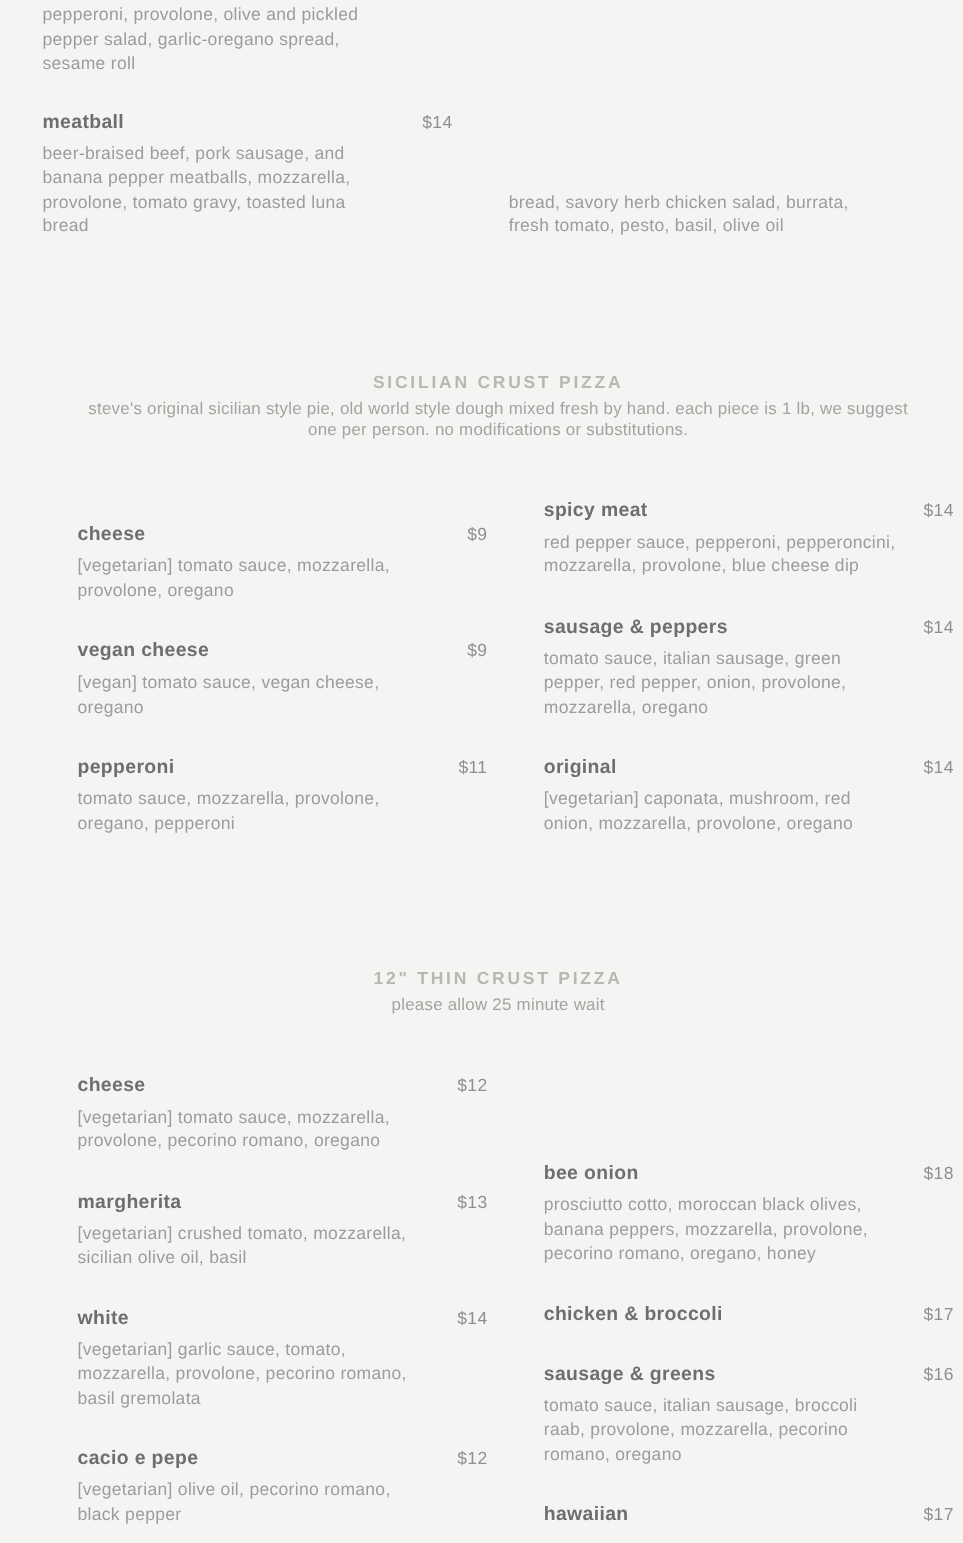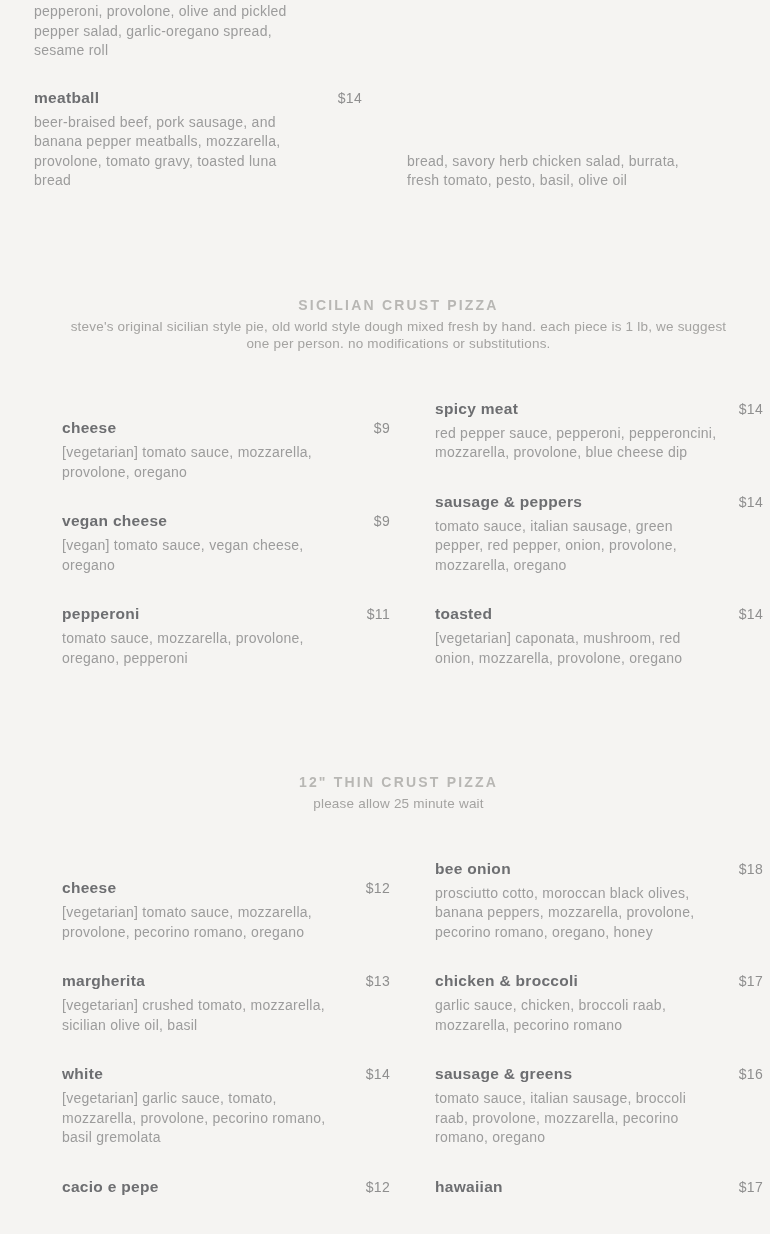--- a/index.html
+++ b/index.html
@@ -120,21 +120,21 @@
   </div>
             <div class="item">
     <div class="item-head">
       <span class="item-name">sausage &amp; peppers</span>
       <span class="item-price">$14</span>
     </div>
     <p class="desc">tomato sauce, italian sausage, green pepper, red pepper, onion, provolone, mozzarella, oregano</p>
   </div>
             <div class="item">
     <div class="item-head">
-      <span class="item-name">toasted</span>
+      <span class="item-name">original</span>
       <span class="item-price">$14</span>
     </div>
     <p class="desc">[vegetarian] caponata, mushroom, red onion, mozzarella, provolone, oregano</p>
   </div>
           </div>
     </div>
   </section>
       <section class="menu-section">
     <header class="section-header">
       <h2 class="section-title">12" THIN CRUST PIZZA</h2>
@@ -161,36 +161,36 @@
       <span class="item-name">white</span>
       <span class="item-price">$14</span>
     </div>
     <p class="desc">[vegetarian] garlic sauce, tomato, mozzarella, provolone, pecorino romano, basil gremolata</p>
   </div>
             <div class="item">
     <div class="item-head">
       <span class="item-name">cacio e pepe</span>
       <span class="item-price">$12</span>
     </div>
+    <p class="desc">[vegetarian] olive oil, pecorino romano, black pepper</p>
   </div>
           </div>
       <div class="col">
             <div class="item">
     <div class="item-head">
       <span class="item-name">bee onion</span>
       <span class="item-price">$18</span>
     </div>
     <p class="desc">prosciutto cotto, moroccan black olives, banana peppers, mozzarella, provolone, pecorino romano, oregano, honey</p>
   </div>
             <div class="item">
     <div class="item-head">
       <span class="item-name">chicken &amp; broccoli</span>
       <span class="item-price">$17</span>
     </div>
-    <p class="desc">garlic sauce, chicken, broccoli raab, mozzarella, pecorino romano</p>
   </div>
             <div class="item">
     <div class="item-head">
       <span class="item-name">sausage &amp; greens</span>
       <span class="item-price">$16</span>
     </div>
     <p class="desc">tomato sauce, italian sausage, broccoli raab, provolone, mozzarella, pecorino romano, oregano</p>
   </div>
             <div class="item">
     <div class="item-head">

